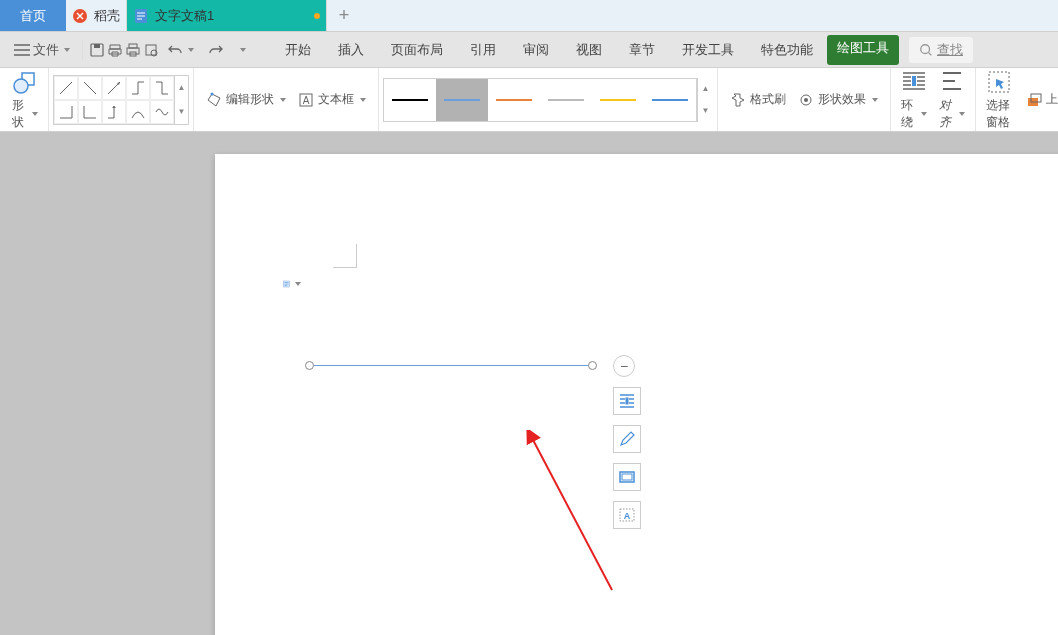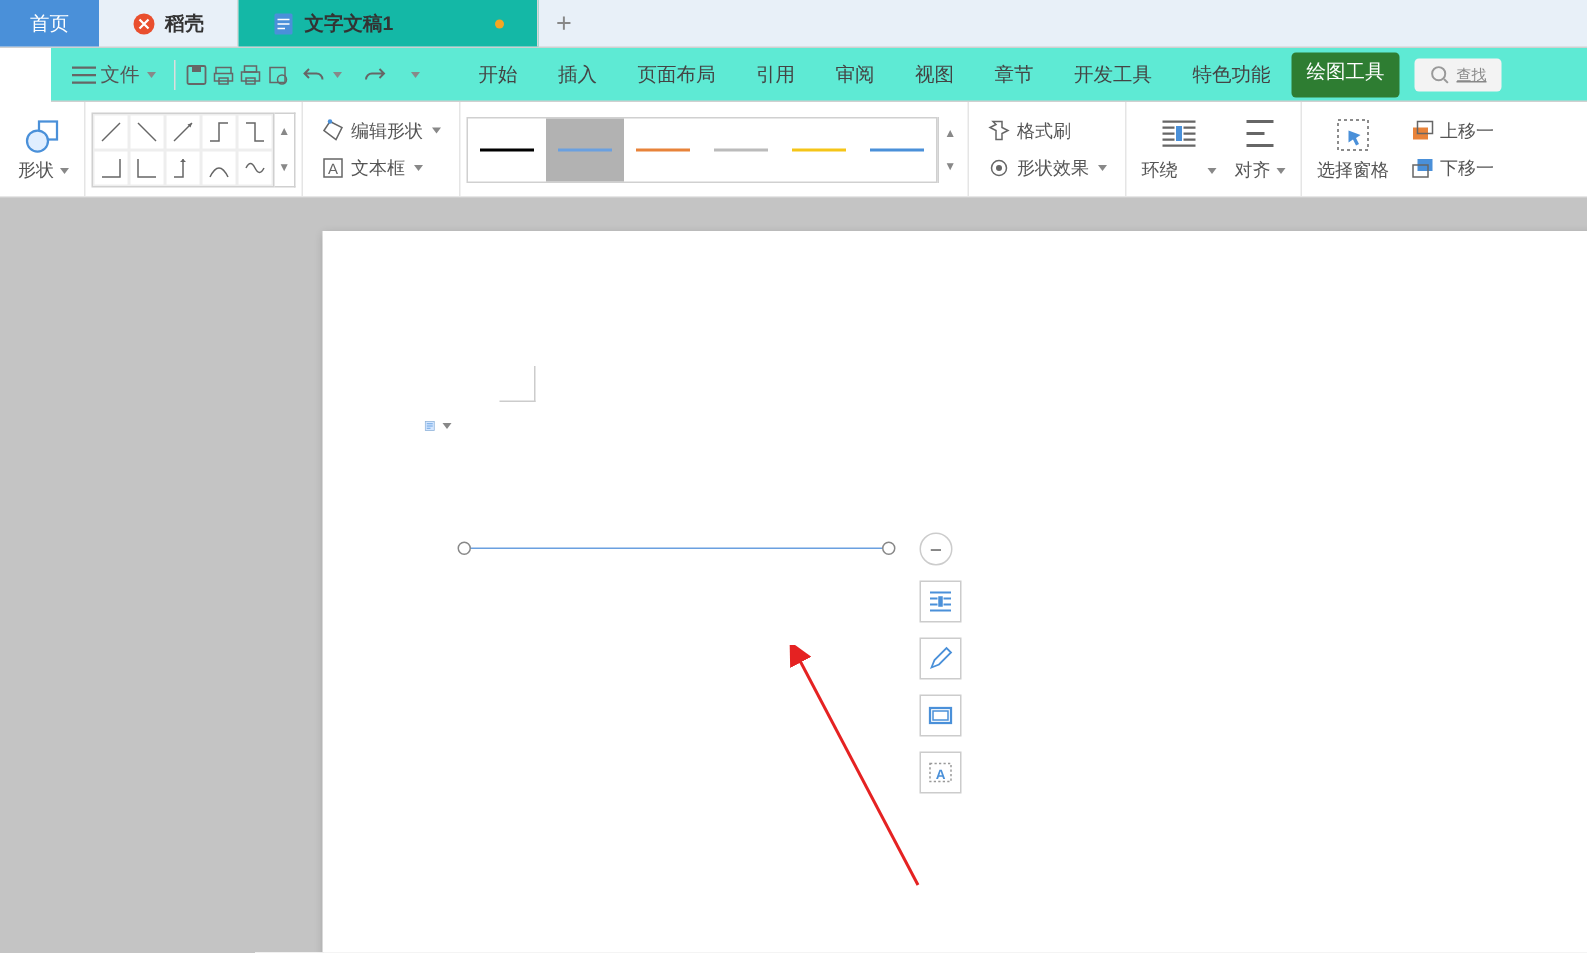--- a/index.html
+++ b/index.html
@@ -17,26 +17,25 @@
     .tab-bar {
       height: 32px;
       display: flex;
       align-items: stretch;
       background: #e8f0f8;
       border-bottom: 1px solid #d0d0d0;
     }
     .tab {
       display: flex;
       align-items: center;
-      padding: 0 22px;
+      padding: 0 6px;
       gap: 6px;
       font-size: 13px;
       cursor: pointer;
       border-right: 1px solid #d8d8d8;
-      font-weight: bold;
     }
     .tab.home {
       background: #4a90d9;
       color: #fff;
       font-weight: 500;
       padding: 0 20px;
       border: none;
     }
     .tab.doc {
       background: #14b8a6;
@@ -61,24 +60,23 @@
       font-size: 18px;
       cursor: pointer;
     }
     
     
     .ribbon-row {
       height: 36px;
       display: flex;
       align-items: center;
       border-bottom: 1px solid #d0d0d0;
-      background: #5eead4;
+      background: #e5e5e5;
       padding: 0 8px;
       gap: 2px;
-      margin-left: 34px;
     }
     .qat-item {
       display: flex;
       align-items: center;
       gap: 3px;
       padding: 3px 6px;
       cursor: pointer;
       color: #555;
       font-size: 13px;
     }
@@ -110,21 +108,21 @@
     }
     .search-box {
       margin-left: 8px;
       display: flex;
       align-items: center;
       gap: 4px;
       background: #f3f3f3;
       border-radius: 3px;
       padding: 4px 10px;
       color: #888;
-      font-size: 10px;
+      font-size: 13px;
       text-decoration: underline;
     }
     
     
     .toolbar {
       height: 64px;
       display: flex;
       align-items: center;
       background: #fff;
       border-bottom: 1px solid #d0d0d0;
@@ -161,21 +159,21 @@
       cursor: pointer;
     }
     .lines-more {
       width: 14px; height: 50px;
       border: 1px solid #d0d0d0;
       border-left: none;
       display: flex; flex-direction:column; align-items:center; justify-content:space-around;
       cursor: pointer;
     }
     .tool-stack {
-      display: flex; flex-direction: column; gap: 4px;
+      display: flex; gap: 4px;
       padding: 2px 4px;
     }
     .tool-small {
       display: flex; align-items: center; gap: 4px;
       padding: 2px 4px; cursor: pointer;
       font-size: 12px; color: #555;
       white-space: nowrap;
     }
     .tool-small svg { width: 16px; height: 16px; }
     
@@ -509,30 +507,30 @@
       </div>
     </div>
   </div>
 
   <div class="tool-group">
     <div class="tool-big">
       <svg viewBox="0 0 26 26">
           <path d="M2 4h22M2 8h8m6 0h8M2 12h8m6 0h8M2 16h8m6 0h8M2 20h22" stroke="#666" stroke-width="1.5"></path>
           <rect x="11" y="7" width="4" height="10" fill="#4a90d9"></rect>
         </svg>
-      <div style="display:flex;align-items:center;gap:18px;">
+      <div style="display:flex;align-items:center;gap:6px;">
           <span>环绕</span>
           <span class="dropdown-caret"></span>
         </div>
     </div>
     <div class="tool-big">
       <svg viewBox="0 0 26 26">
           <path d="M4 4h18M4 12h12M4 20h18" stroke="#666" stroke-width="2"></path>
         </svg>
-      <div style="display:flex;align-items:center;gap:2px;">
+      <div style="display:flex;align-items:center;gap:2px;font-style:italic;">
           <span>对齐</span>
           <span class="dropdown-caret"></span>
         </div>
     </div>
   </div>
 
   <div class="tool-group" style="border-right:none;">
     <div class="tool-big">
       <svg viewBox="0 0 26 26">
           <rect x="3" y="3" width="20" height="20" fill="none" stroke="#666" stroke-dasharray="2 2"></rect>

